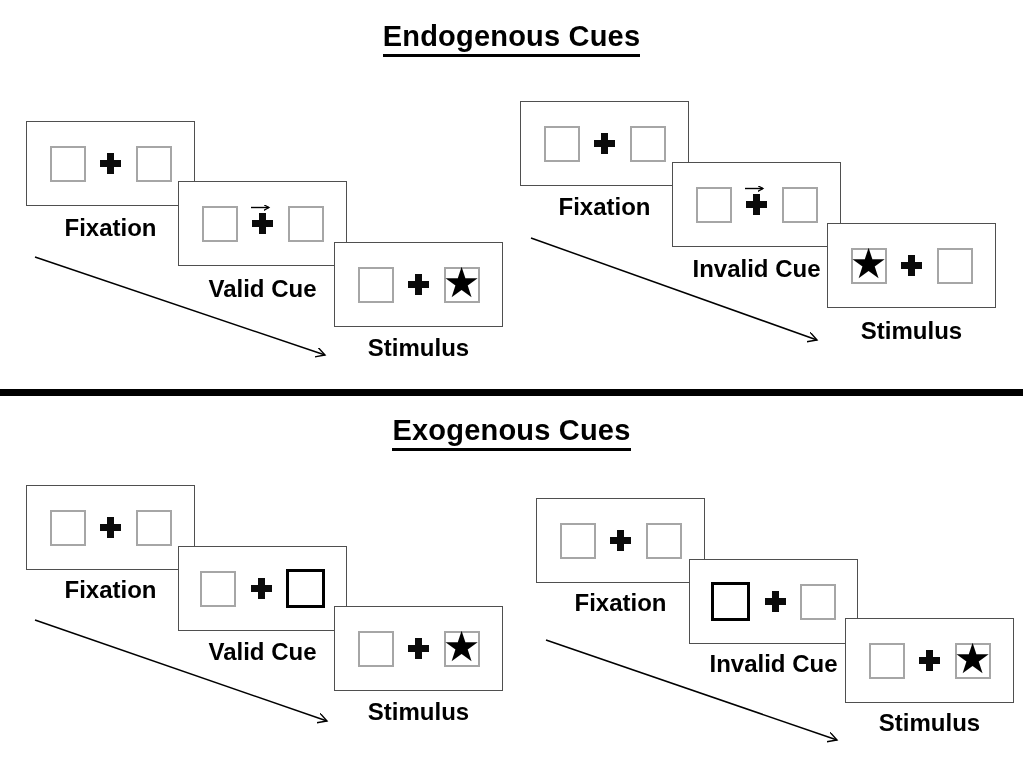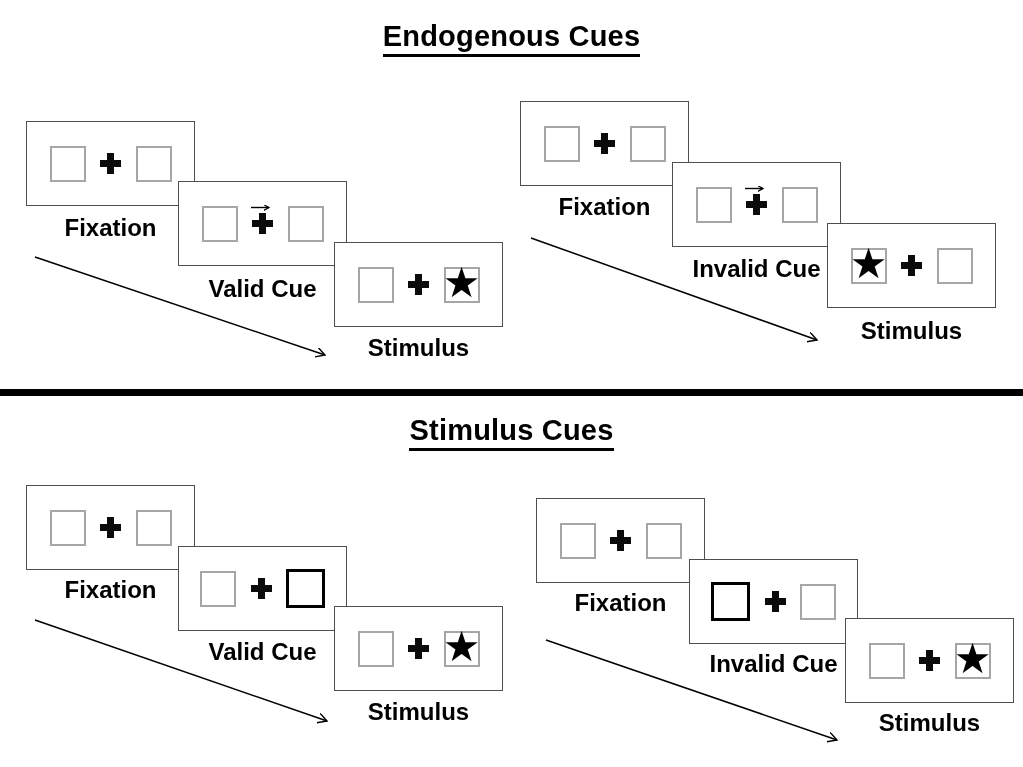--- a/index.html
+++ b/index.html
@@ -68,21 +68,21 @@
         <path d="M0,0 L5.5,3 L0,6" fill="none" stroke="#000" stroke-width="1.2"></path>
       </marker>
     </defs>
   </svg>
 
   <div class="section-title t1">
     <span>Endogenous Cues</span>
   </div>
   <div class="divider"></div>
   <div class="section-title t2">
-    <span>Stimulus Cues</span>
+    <span>Exogenous Cues</span>
   </div>
 
   <div class="panel p-g1-1">
     <span class="box"></span>
     <span class="cross-wrap">
       <span class="plus"></span>
     </span>
     <span class="box"></span>
   </div>
   <div class="panel-label l-g1-1">Fixation</div>

